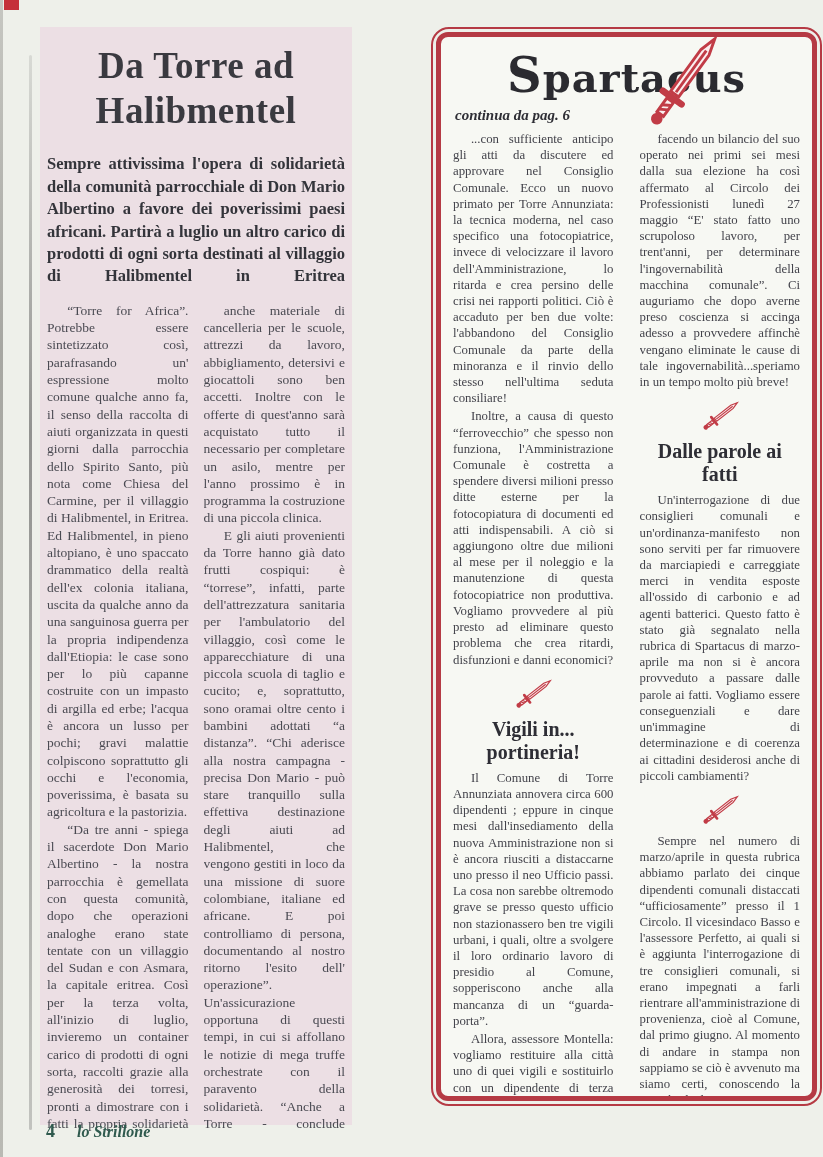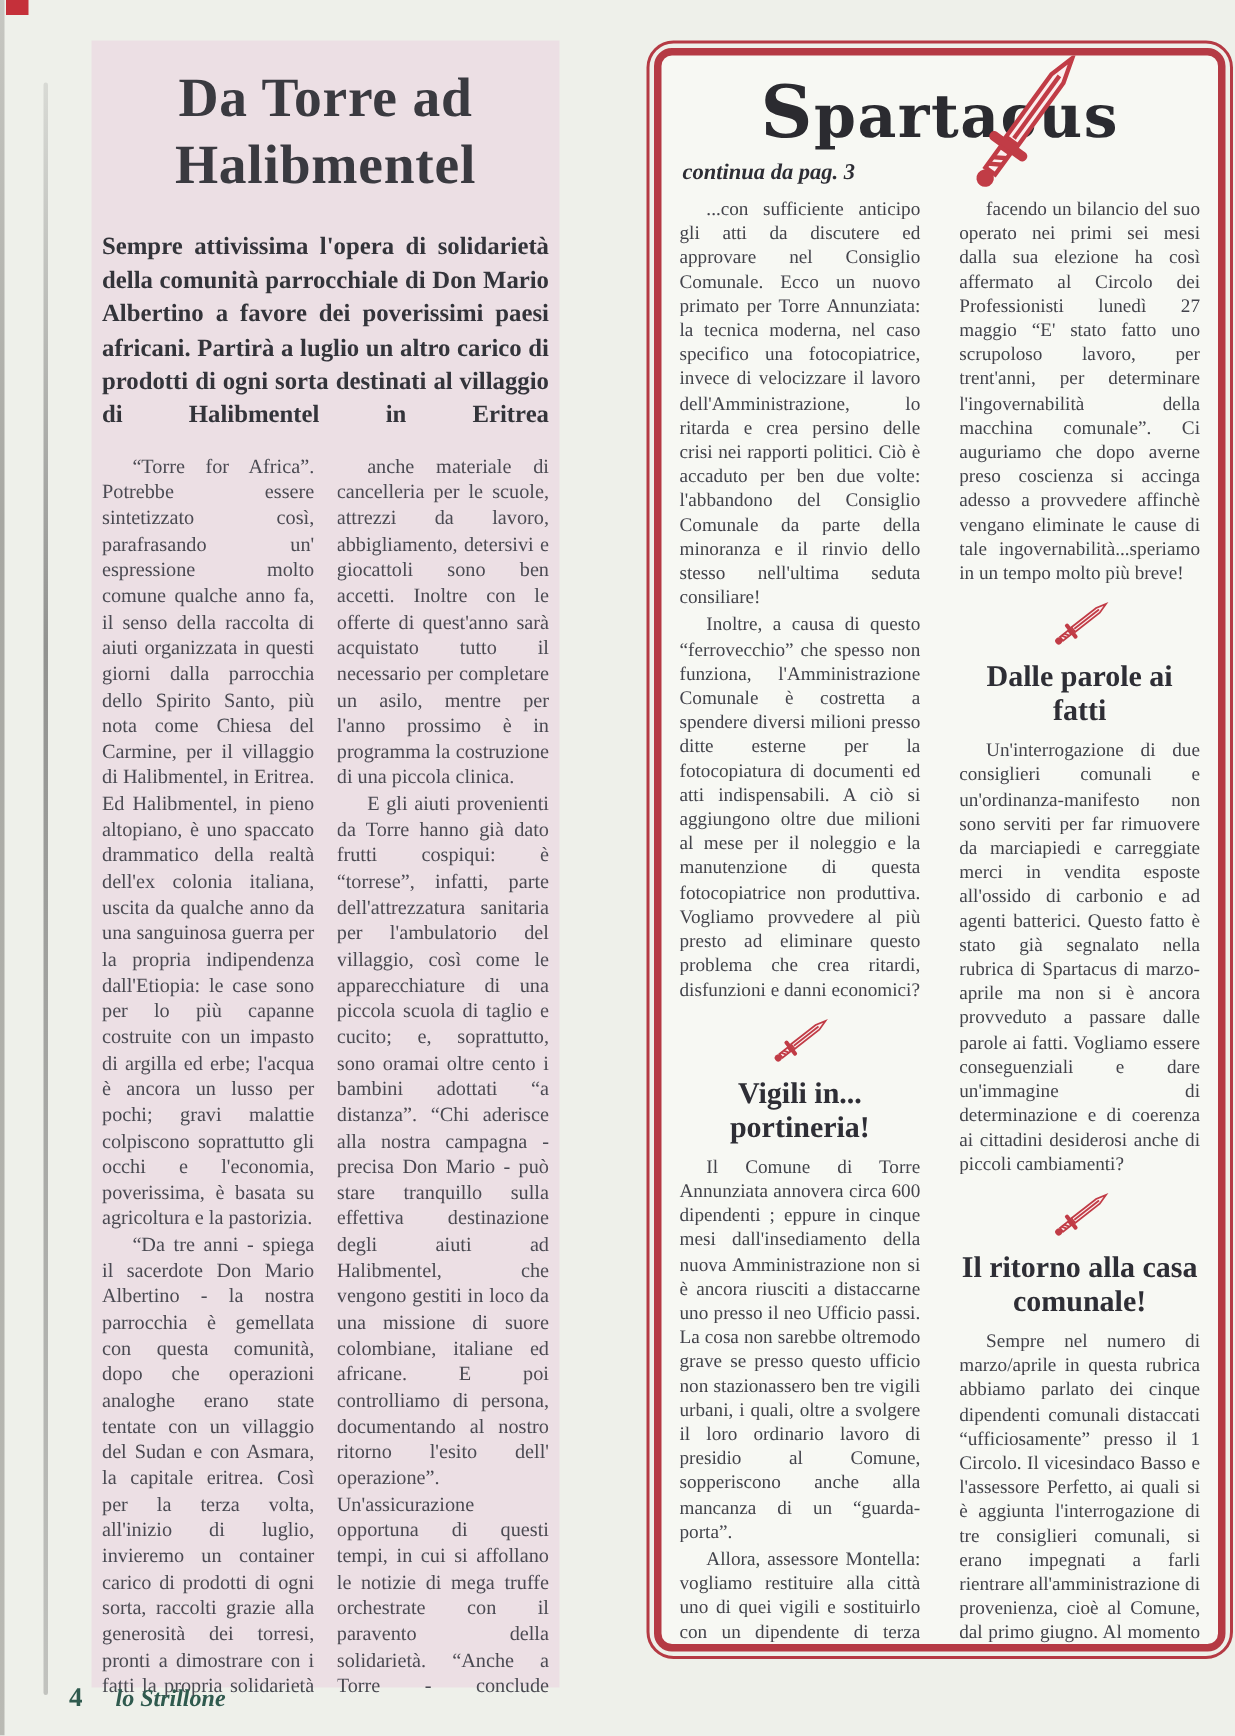--- a/index.html
+++ b/index.html
@@ -12,21 +12,21 @@
   
   .edge-line{position:absolute;left:0;top:0;width:3px;height:100%;
     background:linear-gradient(180deg,#b9b9b4,#8f8f8a 30%,#a8a8a2);opacity:.75;}
   .gutter-shadow{position:absolute;left:29px;top:55px;width:3px;height:1075px;
     background:linear-gradient(180deg,rgba(90,90,90,.15),rgba(70,70,70,.55) 35%,rgba(90,90,90,.3));
     border-radius:2px;}
   .corner-mark{position:absolute;left:4px;top:0;width:15px;height:10px;background:#c5303a;}
 
   
   .article-left{position:absolute;left:40px;top:27px;width:312px;height:1098px;
-    background:#ecdfe4;padding:8px 5px 6px;box-sizing:border-box;margin-left:21px;}
+    background:#ecdfe4;padding:8px 5px 6px;box-sizing:border-box;}
   .article-title{font-size:37px;line-height:1.22;font-weight:700;text-align:center;
     color:#3a3a40;max-width:320px;margin:8px auto 20px;letter-spacing:.5px;}
   .article-lead{font-size:16.5px;line-height:1.36;font-weight:700;color:#33343a;
     text-align:justify;text-align-last:justify;margin:0 2px 14px;}
   .article-cols{display:flex;gap:15px;padding:0 2px;height:830px;overflow:hidden;}
   .article-cols .col{flex:1 1 0;overflow:hidden;}
   .article-cols p{margin:0;font-size:13.5px;line-height:17.3px;text-align:justify;
     text-indent:1.5em;color:#4a4a52;}
   .byline{text-align:right !important;font-weight:700;font-style:italic;
     text-indent:0 !important;margin-top:8px !important;font-size:15px !important;color:#3c3c44;}
@@ -93,21 +93,21 @@
 </section>
 
 <section class="box">
   <div class="box-inner">
     <header class="sp-header">
       <h2 class="sp-title">Spartacus</h2>
       <svg class="sword-big" width="120" height="112" viewBox="0 0 64 60">
         <use href="#sword-shape" transform="translate(30,30) rotate(-54) scale(1.2)"></use>
       </svg>
     </header>
-    <div class="continued">continua da pag. 3</div>
+    <div class="continued">continua da pag. 6</div>
     <div class="box-cols">
       <div class="col">
         <p>...con sufficiente anticipo gli atti da discutere ed approvare nel Consiglio Comunale. Ecco un nuovo primato per Torre Annunziata: la tecnica moderna, nel caso specifico una fotocopiatrice, invece di velocizzare il lavoro dell'Amministrazione, lo ritarda e crea persino delle crisi nei rapporti politici. Ciò è accaduto per ben due volte: l'abbandono del Consiglio Comunale da parte della minoranza e il rinvio dello stesso nell'ultima seduta consiliare!</p>
         <p>Inoltre, a causa di questo “ferrovecchio” che spesso non funziona, l'Amministrazione Comunale è costretta a spendere diversi milioni presso ditte esterne per la fotocopiatura di documenti ed atti indispensabili. A ciò si aggiungono oltre due milioni al mese per il noleggio e la manutenzione di questa fotocopiatrice non produttiva. Vogliamo provvedere al più presto ad eliminare questo problema che crea ritardi, disfunzioni e danni economici?</p>
         <svg class="sword-divider" width="58" height="42" viewBox="0 0 64 44">
           <use href="#sword-shape" transform="translate(31,23) rotate(-38)"></use>
         </svg>
         <h3 class="section-title">Vigili in... portineria!</h3>
         <p>Il Comune di Torre Annunziata annovera circa 600 dipendenti ; eppure in cinque mesi dall'insediamento della nuova Amministrazione non si è ancora riusciti a distaccarne uno presso il neo Ufficio passi. La cosa non sarebbe oltremodo grave se presso questo ufficio non stazionassero ben tre vigili urbani, i quali, oltre a svolgere il loro ordinario lavoro di presidio al Comune, sopperiscono anche alla mancanza di un “guarda-porta”.</p>
         <p>Allora, assessore Montella: vogliamo restituire alla città uno di quei vigili e sostituirlo con un dipendente di terza qualifica funzionale?</p>
@@ -120,21 +120,20 @@
       <div class="col">
         <p>facendo un bilancio del suo operato nei primi sei mesi dalla sua elezione ha così affermato al Circolo dei Professionisti lunedì 27 maggio “E' stato fatto uno scrupoloso lavoro, per trent'anni, per determinare l'ingovernabilità della macchina comunale”. Ci auguriamo che dopo averne preso coscienza si accinga adesso a provvedere affinchè vengano eliminate le cause di tale ingovernabilità...speriamo in un tempo molto più breve!</p>
         <svg class="sword-divider" width="58" height="42" viewBox="0 0 64 44">
           <use href="#sword-shape" transform="translate(31,23) rotate(-38)"></use>
         </svg>
         <h3 class="section-title">Dalle parole ai fatti</h3>
         <p>Un'interrogazione di due consiglieri comunali e un'ordinanza-manifesto non sono serviti per far rimuovere da marciapiedi e carreggiate merci in vendita esposte all'ossido di carbonio e ad agenti batterici. Questo fatto è stato già segnalato nella rubrica di Spartacus di marzo- aprile ma non si è ancora provveduto a passare dalle parole ai fatti. Vogliamo essere conseguenziali e dare un'immagine di determinazione e di coerenza ai cittadini desiderosi anche di piccoli cambiamenti?</p>
         <svg class="sword-divider" width="58" height="42" viewBox="0 0 64 44">
           <use href="#sword-shape" transform="translate(31,23) rotate(-38)"></use>
         </svg>
-        <h3 class="section-title">Il ritorno alla casa comunale!</h3>
         <p>Sempre nel numero di marzo/aprile in questa rubrica abbiamo parlato dei cinque dipendenti comunali distaccati “ufficiosamente” presso il 1 Circolo. Il vicesindaco Basso e l'assessore Perfetto, ai quali si è aggiunta l'interrogazione di tre consiglieri comunali, si erano impegnati a farli rientrare all'amministrazione di provenienza, cioè al Comune, dal primo giugno. Al momento di andare in stampa non sappiamo se ciò è avvenuto ma siamo certi, conoscendo la serietà degli assessori citati, che avranno provveduto tempestivamente a mantenere questo loro impegno... O no?</p>
       </div>
     </div>
   </div>
 </section>
 
 <footer class="page-footer">
   <span class="pagenum">4</span><span class="pub">lo Strillone</span>
 </footer>
 

